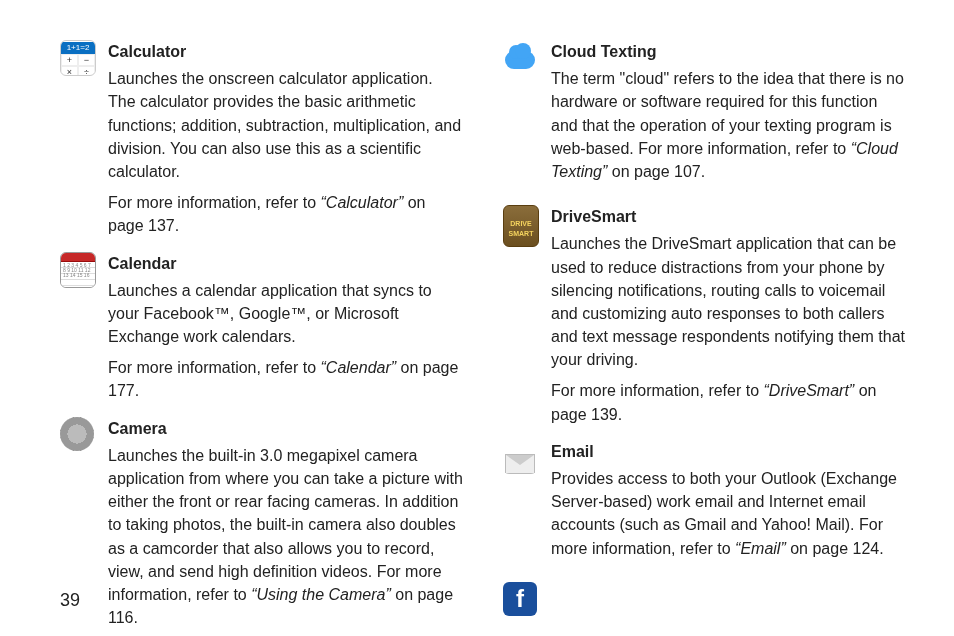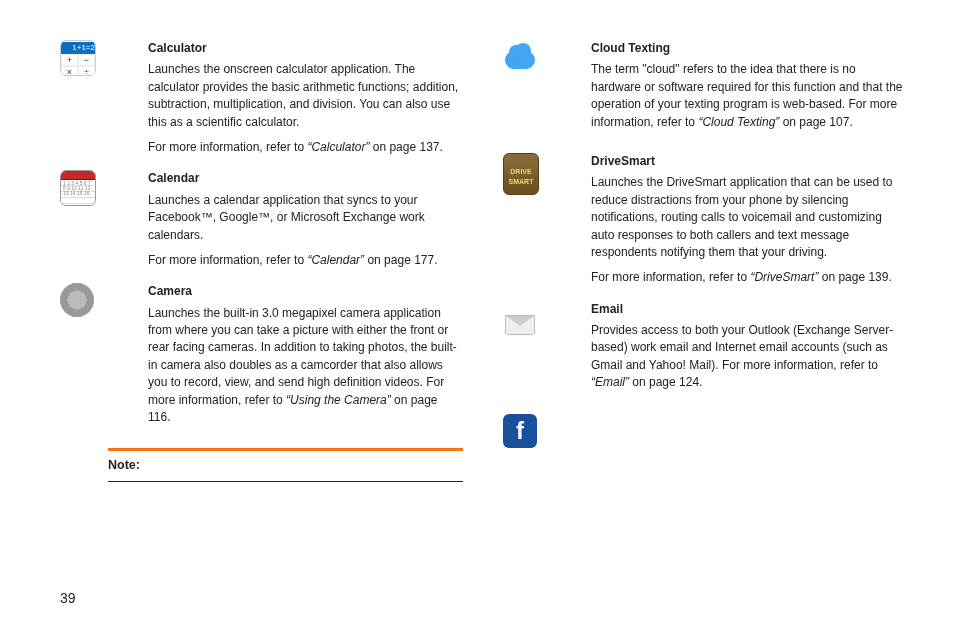--- a/index.html
+++ b/index.html
@@ -36,23 +36,22 @@
     border-radius: 6px;
     display: flex;
     align-items: center;
     justify-content: center;
     font-size: 10px;
     color: #fff;
     overflow: hidden;
   }
   .body {
     flex: 1;
-    font-size: 12px;
+    font-size: 16px;
     line-height: 1.45;
-    margin-left: 40px;
   }
   .title {
     font-weight: bold;
     margin-bottom: 4px;
   }
   .desc { margin-bottom: 8px; }
   .more { }
   .ref { font-style: italic; }
   .note-block {
     border-top: 3px solid #f97316;
@@ -62,33 +61,33 @@
     font-size: 12.5px;
     line-height: 1.4;
     display: flex;
   }
   .note-label { font-weight: bold; margin-right: 4px; }
   .note-text { flex: 1; padding-left: 0; }
   .page-number {
     position: absolute;
     left: 60px;
     top: 590px;
-    font-size: 14px;
+    font-size: 18px;
   }
   
   .calc-icon {
     background: #fff;
     border: 1px solid #ccc;
     position: relative;
   }
   .calc-top {
     background: #0a6fc2;
     color: #fff;
     font-size: 8px;
-    text-align: right;
+    text-align: center;
     line-height: 12px;
     height: 12px;
   }
   .calc-grid {
     display: grid;
     grid-template-columns: 1fr 1fr;
     grid-template-rows: 1fr 1fr;
     height: 20px;
     font-size: 9px;
     color: #333;

